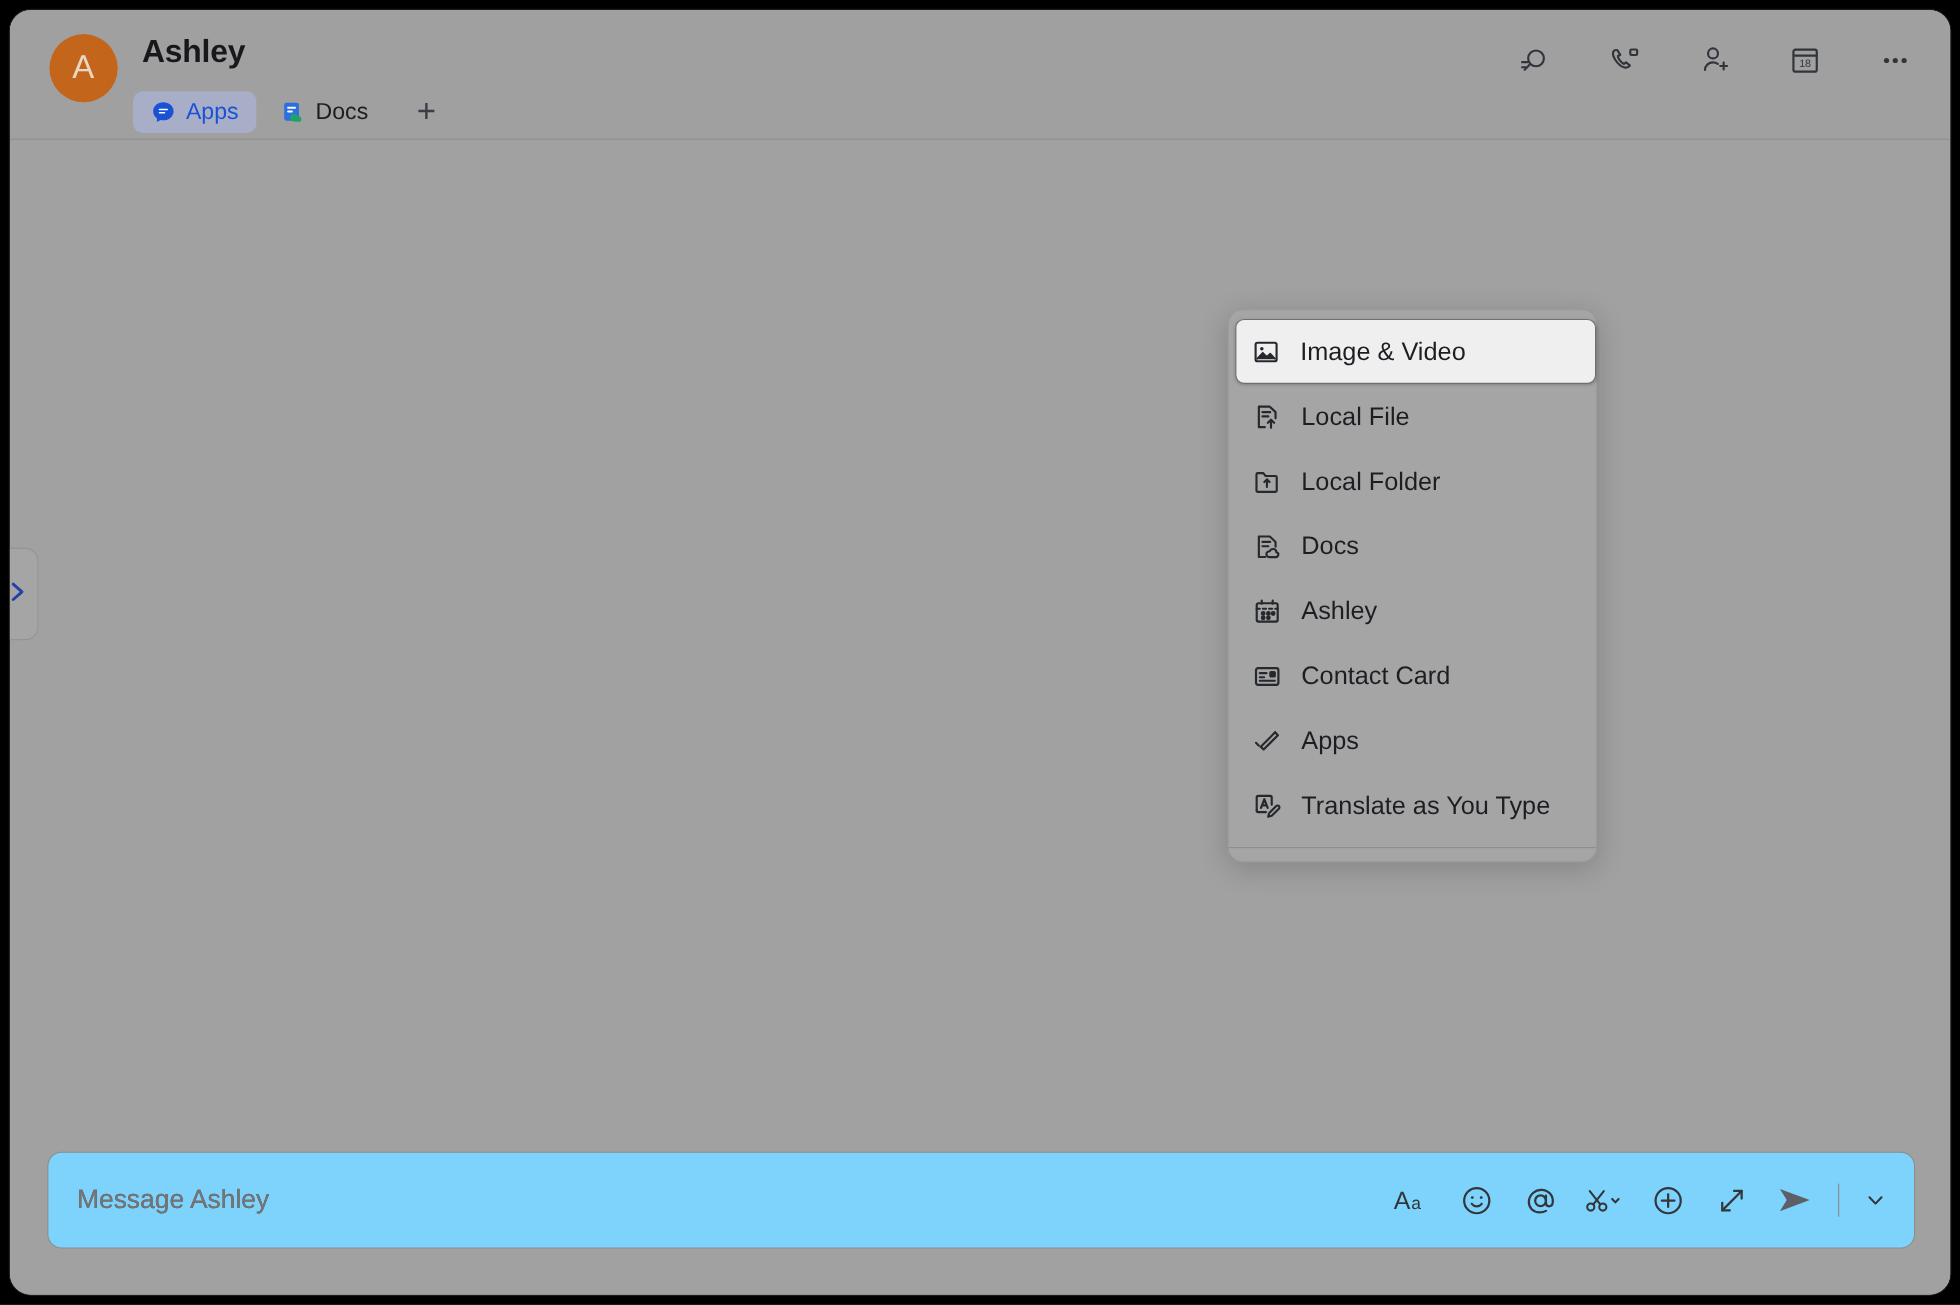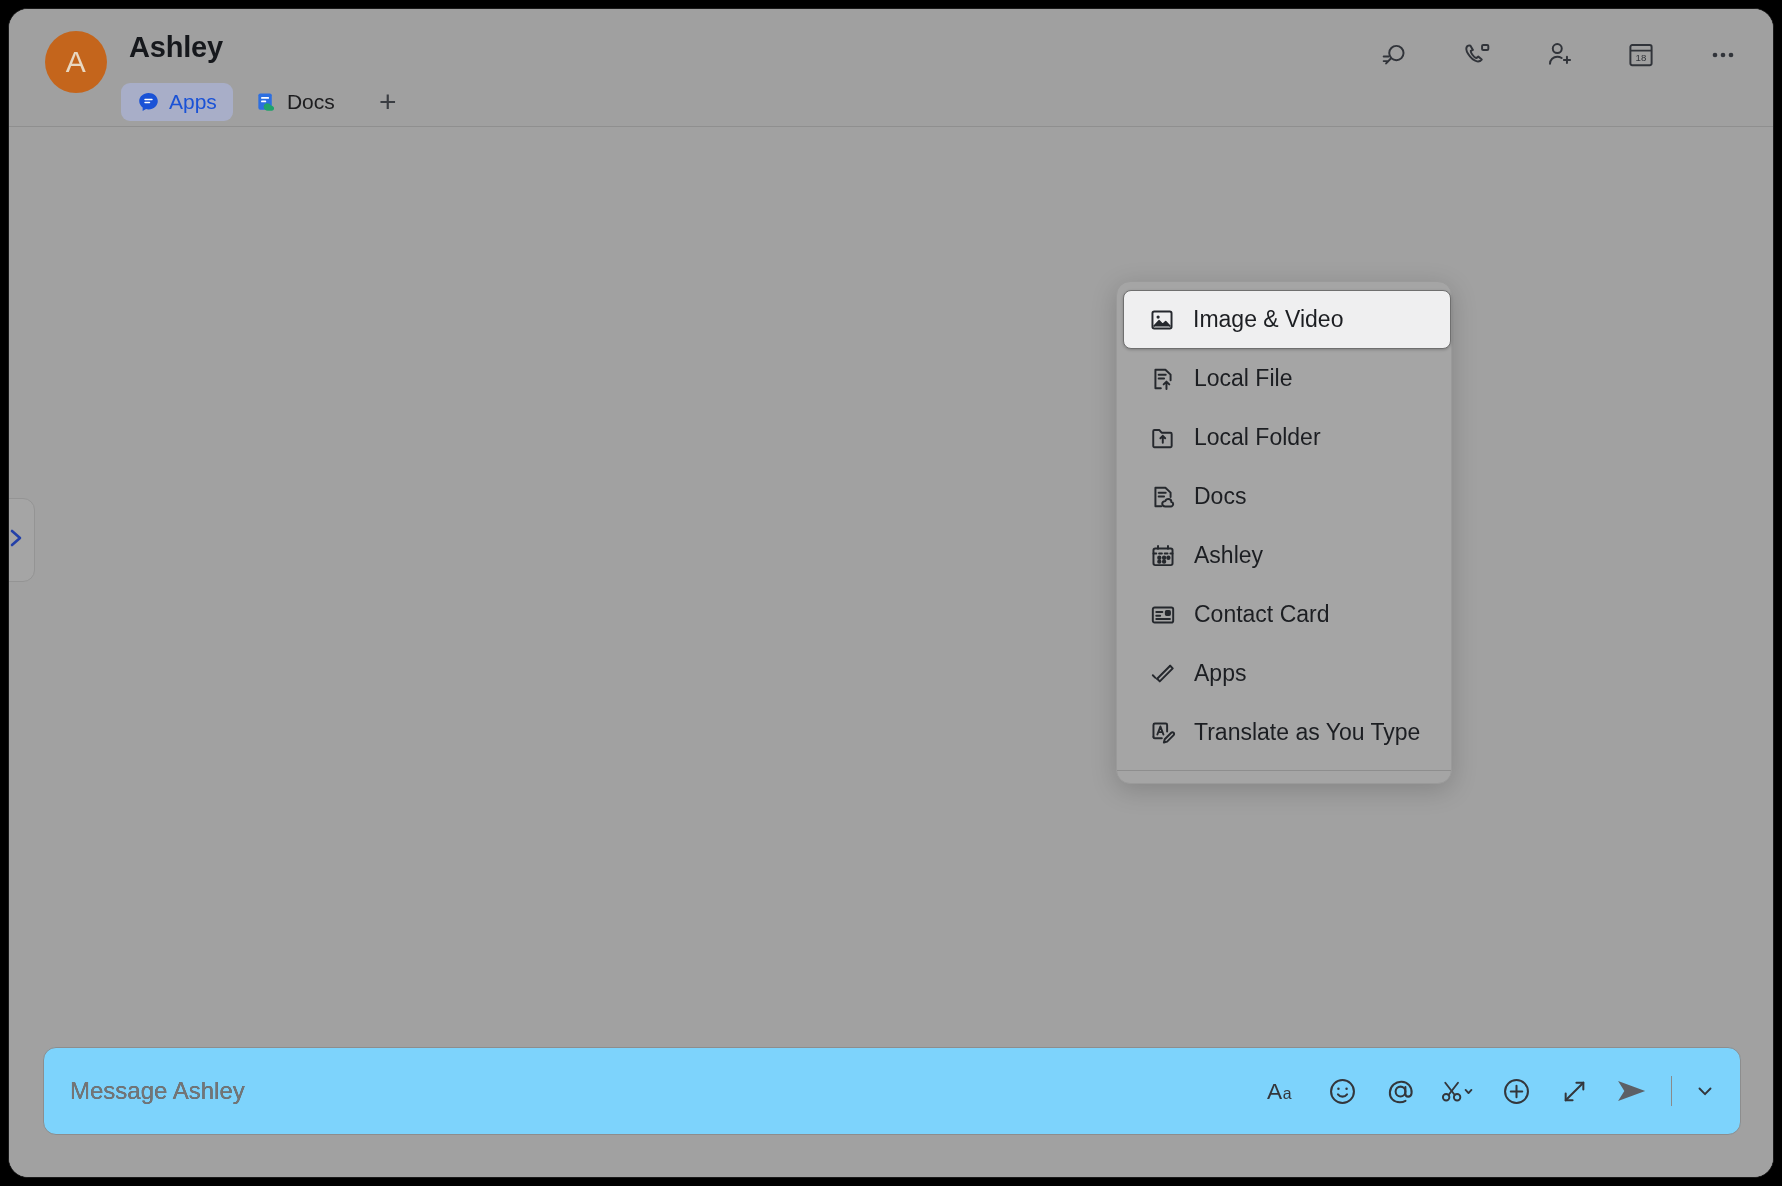--- a/index.html
+++ b/index.html
@@ -159,21 +159,21 @@
     background: #8e8e8e;
     margin: 6px 0 4px 0;
   }
   .menu-item {
     position: relative;
     display: flex;
     align-items: center;
     gap: 18px;
     height: 59px;
     margin: 0 8px;
-    padding: 0 25px;
+    padding: 0 14px;
     border-radius: 8px;
     color: #1c1e22;
     font-size: 23px;
     cursor: pointer;
     white-space: nowrap;
   }
   .menu-item.highlight {
     background: #efeff0;
     border: 1px solid #6f6f6f;
     margin: 0 2px 0 6px;

